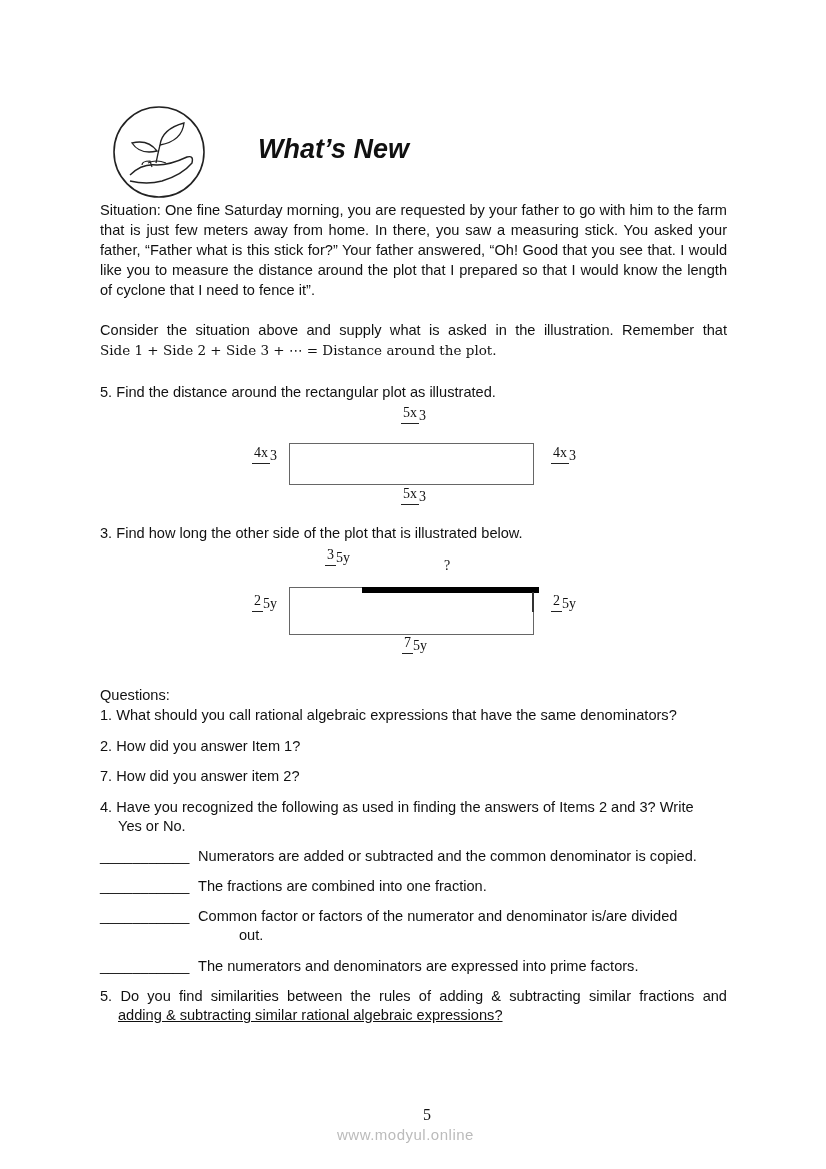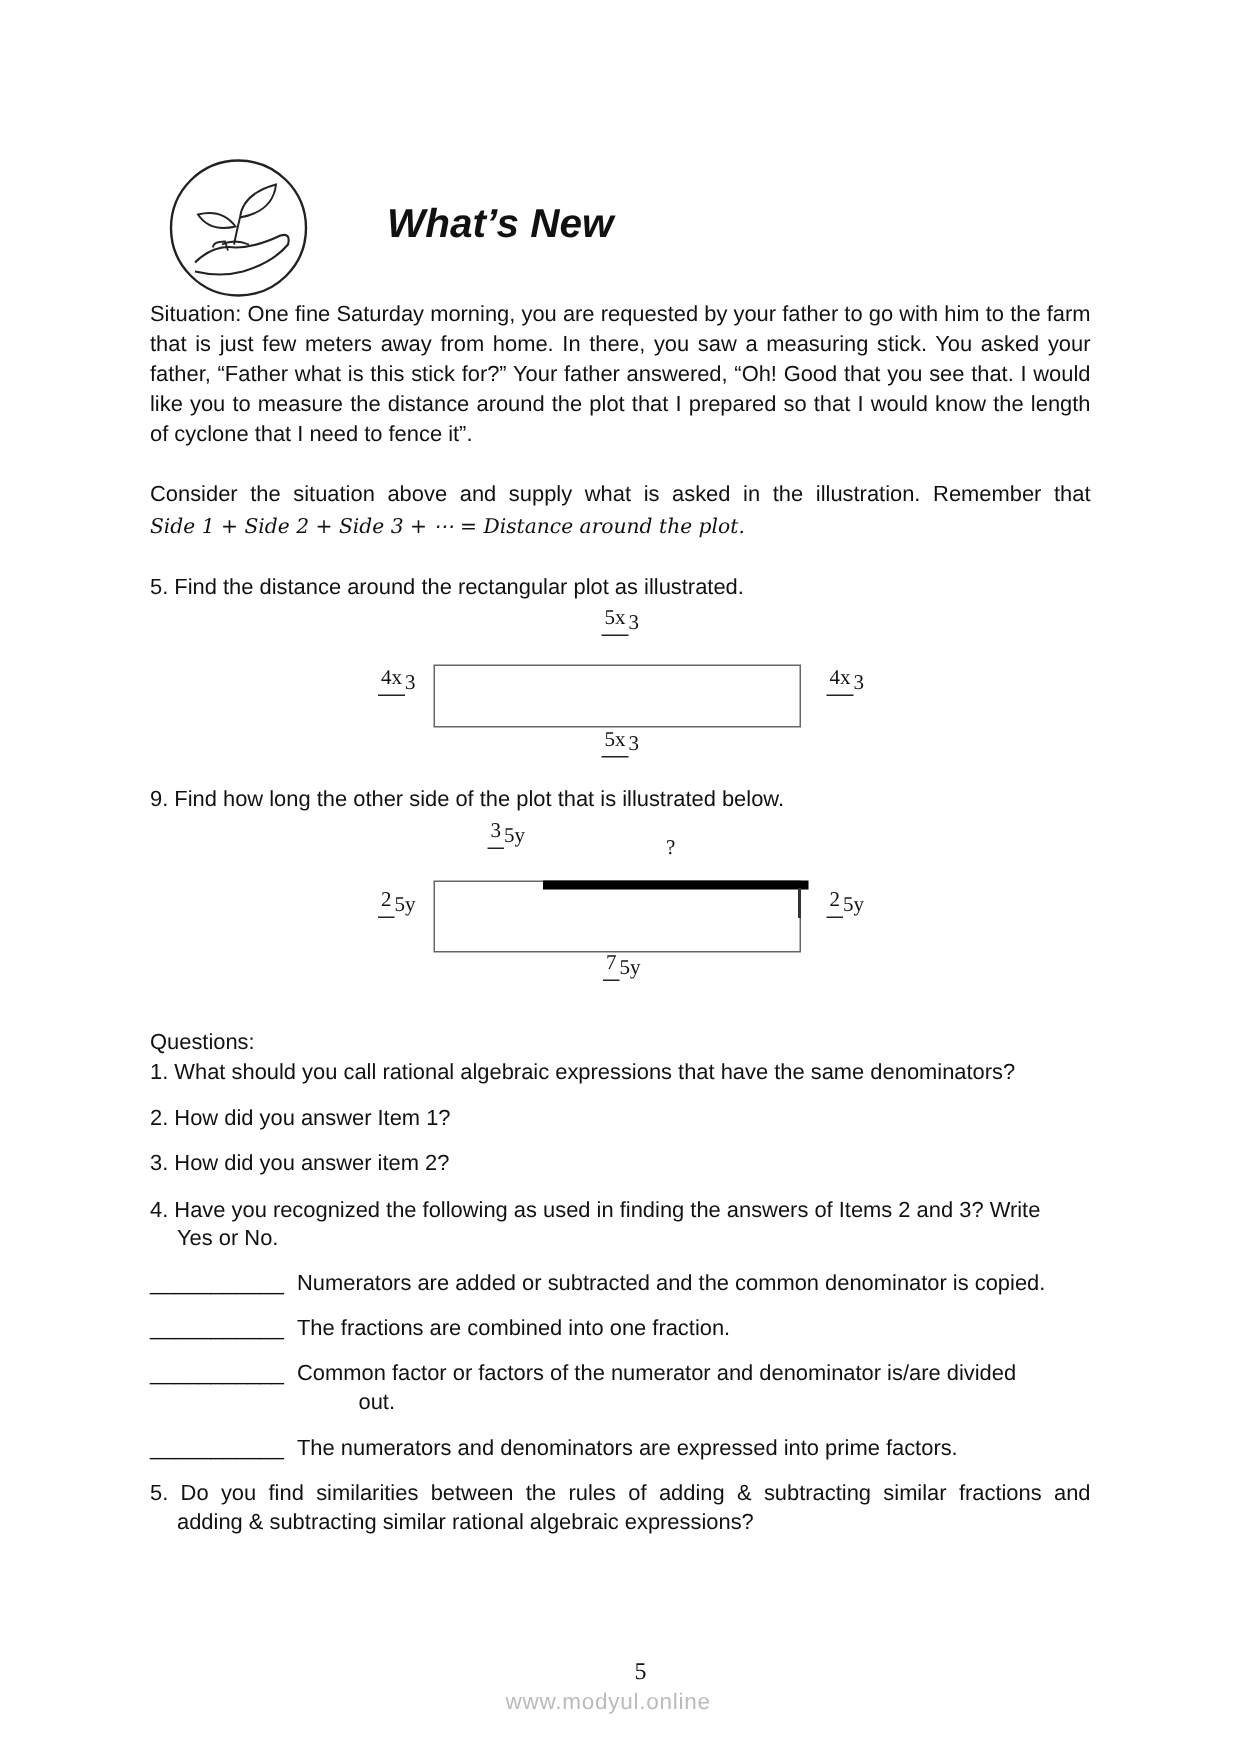--- a/index.html
+++ b/index.html
@@ -1,20 +1,20 @@
 <!DOCTYPE html>
 <html><head>
 <meta charset="utf-8">
 <style>
   html, body { margin:0; padding:0; background:#fff; }
   body { width:826px; height:1169px; position:relative; overflow:hidden; font-family:"Liberation Sans", sans-serif; color:#111; }
   .abs { position:absolute; }
   .p { font-size:14.6px; line-height:20px; }
   .just { text-align:justify; }
-  .math { font-family:"DejaVu Serif", "Liberation Serif", serif; font-style:italic; font-size:13.5px; }
+  .math { font-family:"DejaVu Serif", "Liberation Serif", serif; font-size:13.5px; }
   .frac { position:absolute; display:flex; flex-direction:row; align-items:center; font-family:"Liberation Serif", serif; font-size:14px; line-height:16px; }
   .frac .num { padding:0 2px 2px 2px; border-bottom:1px solid #222; }
   .frac .den { padding-top:2px; }
   .rect { position:absolute; border:1.3px solid #666; box-sizing:border-box; }
   .title { font-size:27px; font-weight:bold; font-style:italic;margin-left:32px; }
   .footer-num { font-family:"Liberation Serif", serif; font-size:16px; }
   .watermark { font-size:15px; color:#bbb; letter-spacing:0.5px; }
 </style>
 </head>
 <body>
@@ -50,21 +50,21 @@
 <div class="rect" style="left:289px;top:443px;width:245px;height:42px;"></div>
 <div class="frac" style="left:551px;top:445px;">
     <span class="num"><span>4x</span></span>
     <span class="den">3</span>
   </div>
 <div class="frac" style="left:401px;top:486px;">
     <span class="num"><span>5x</span></span>
     <span class="den">3</span>
   </div>
 
-<div class="abs p" style="left:100px;top:523px;">9.  Find how long the other side of the plot that is illustrated below.</div>
+<div class="abs p" style="left:100px;top:523px;">3.  Find how long the other side of the plot that is illustrated below.</div>
 
 <div class="frac" style="left:325px;top:547px;">
     <span class="num"><span>3</span></span>
     <span class="den">5y</span>
   </div>
 <div class="abs" style="left:444px;top:558px;font-family:'Liberation Serif',serif;font-size:14px;">?</div>
 <div class="frac" style="left:252px;top:593px;">
     <span class="num"><span>2</span></span>
     <span class="den">5y</span>
   </div>
@@ -76,31 +76,31 @@
     <span class="den">5y</span>
   </div>
 <div class="frac" style="left:402px;top:635px;">
     <span class="num"><span>7</span></span>
     <span class="den">5y</span>
   </div>
 
 <div class="abs p" style="left:100px;top:685px;">Questions:</div>
 <div class="abs p" style="left:100px;top:705px;">1. What should you call rational algebraic expressions that have the same denominators?</div>
 <div class="abs p" style="left:100px;top:736px;">2. How did you answer Item 1?</div>
-<div class="abs p" style="left:100px;top:766px;">3. How did you answer item 2?</div>
+<div class="abs p" style="left:100px;top:766px;">7. How did you answer item 2?</div>
 <div class="abs p" style="left:100px;top:797px;">4. Have you recognized the following as used in finding the answers of Items 2 and 3? Write</div>
 <div class="abs p" style="left:118px;top:816px;">Yes or No.</div>
 
 <div class="abs p" style="left:100px;top:846px;">___________</div>
 <div class="abs p" style="left:198px;top:846px;">Numerators are added or subtracted and the common denominator is copied.</div>
 <div class="abs p" style="left:100px;top:876px;">___________</div>
 <div class="abs p" style="left:198px;top:876px;">The fractions are combined into one fraction.</div>
 <div class="abs p" style="left:100px;top:906px;">___________</div>
 <div class="abs p" style="left:198px;top:906px;">Common factor or factors of the numerator and denominator is/are divided</div>
 <div class="abs p" style="left:200px;top:925px;margin-left:39px;">out.</div>
 <div class="abs p" style="left:100px;top:956px;">___________</div>
 <div class="abs p" style="left:198px;top:956px;">The numerators and denominators are expressed into prime factors.</div>
 
 <div class="abs p just" style="left:100px;top:986px;width:627px;text-align-last:justify;">5. Do you find similarities between the rules of adding &amp; subtracting similar fractions and</div>
-<div class="abs p" style="left:118px;top:1005px;">adding &amp; subtracting similar rational algebraic expressions?</div>
+<div class="abs p" style="left:118px;top:1005px;text-decoration:underline;">adding &amp; subtracting similar rational algebraic expressions?</div>
 
 <div class="abs footer-num" style="left:423px;top:1106px;">5</div>
 <div class="abs watermark" style="left:337px;top:1126px;">www.modyul.online</div>
 
 </body></html>

